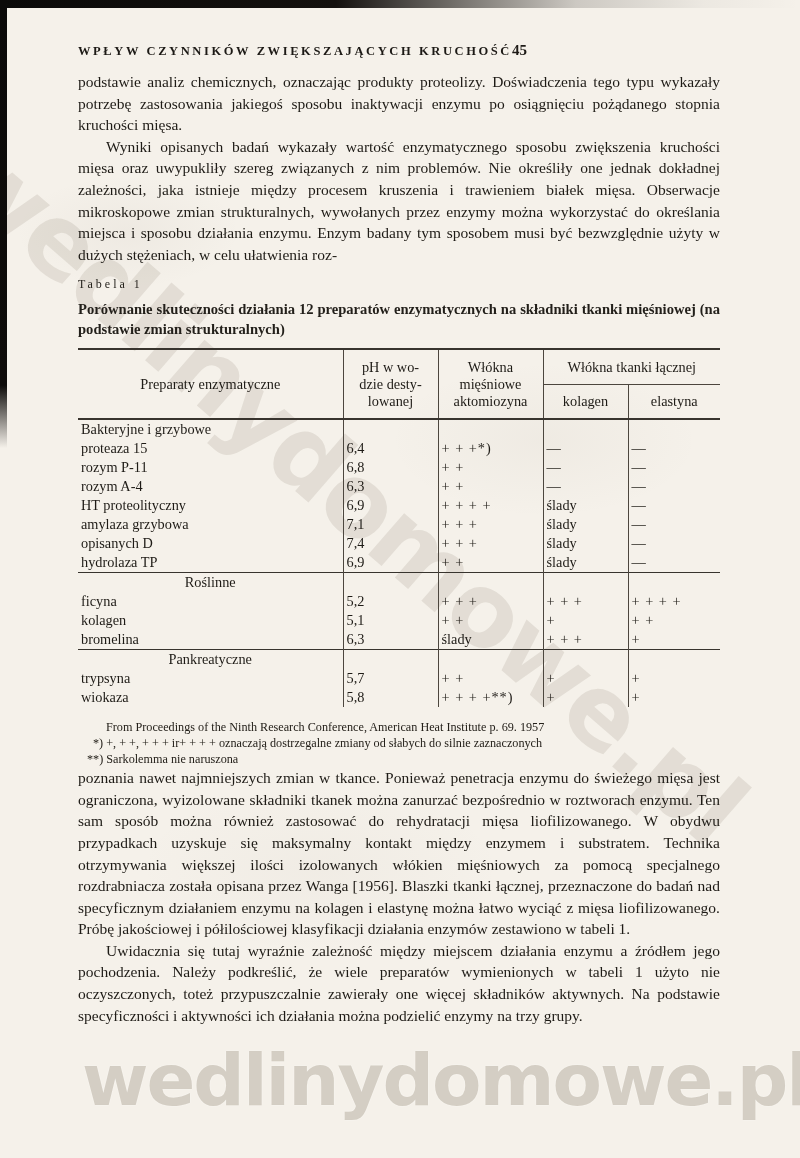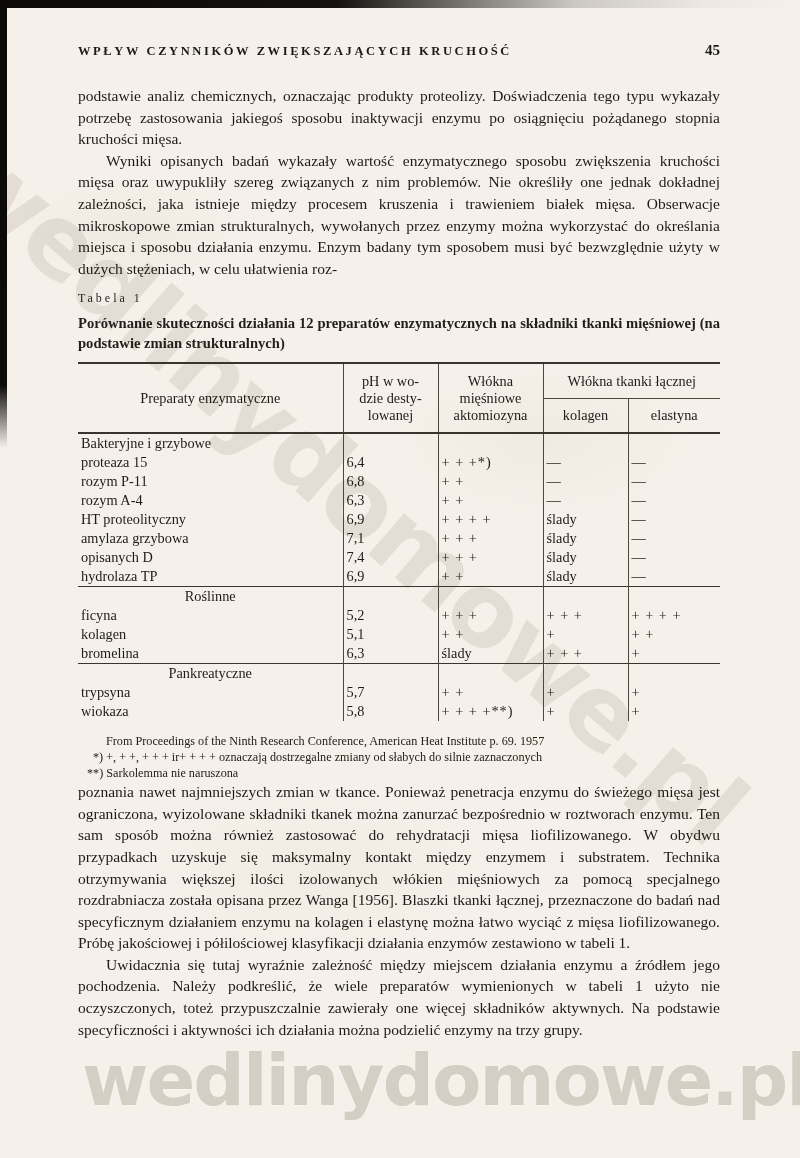--- a/index.html
+++ b/index.html
@@ -33,22 +33,22 @@
     font-size:90px;color:rgba(156,146,128,0.28);
     transform:rotate(41deg);transform-origin:left top;white-space:nowrap;
   }
   .wm-bottom{
     position:absolute;left:82px;top:1038px;z-index:1;
     font-family:"DejaVu Sans","Liberation Sans",sans-serif;font-weight:bold;
     font-size:72px;letter-spacing:-2px;color:rgba(181,172,154,0.55);
     text-shadow:0 0 2px rgba(255,255,255,0.6);white-space:nowrap;
   }
   .content{position:absolute;left:78px;top:42px;width:642px;z-index:2;}
-  .running-head{display:flex;justify-content:space-between;align-items:baseline;
-    font-weight:bold;font-size:12.5px;letter-spacing:2.6px;margin-bottom:26px;color:#1d1a16;}
+  .running-head{display:flex;align-items:baseline;
+    font-weight:bold;font-size:12.5px;letter-spacing:2.6px;margin-bottom:12px;color:#1d1a16;}
   .pagenum{font-size:15px;letter-spacing:0;}
   .body-par{margin:0;font-size:15.5px;line-height:21.6px;text-align:justify;
     font-weight:500;color:#1e1b16;}
   .body-par.indent{text-indent:28px;}
   .table-label{margin-top:12px;font-size:12px;letter-spacing:3px;}
   .table-caption{font-weight:bold;font-size:14.6px;line-height:20px;margin-top:7px;margin-bottom:9px;text-align:justify;}
   table.enz-table{width:100%;border-collapse:collapse;border-top:2.5px solid #38342e;
     font-size:14.3px;color:#1e1b16;}
   .enz-table th{font-weight:normal;}
   .h-main{vertical-align:middle;text-align:center;white-space:pre-line;line-height:17px;

